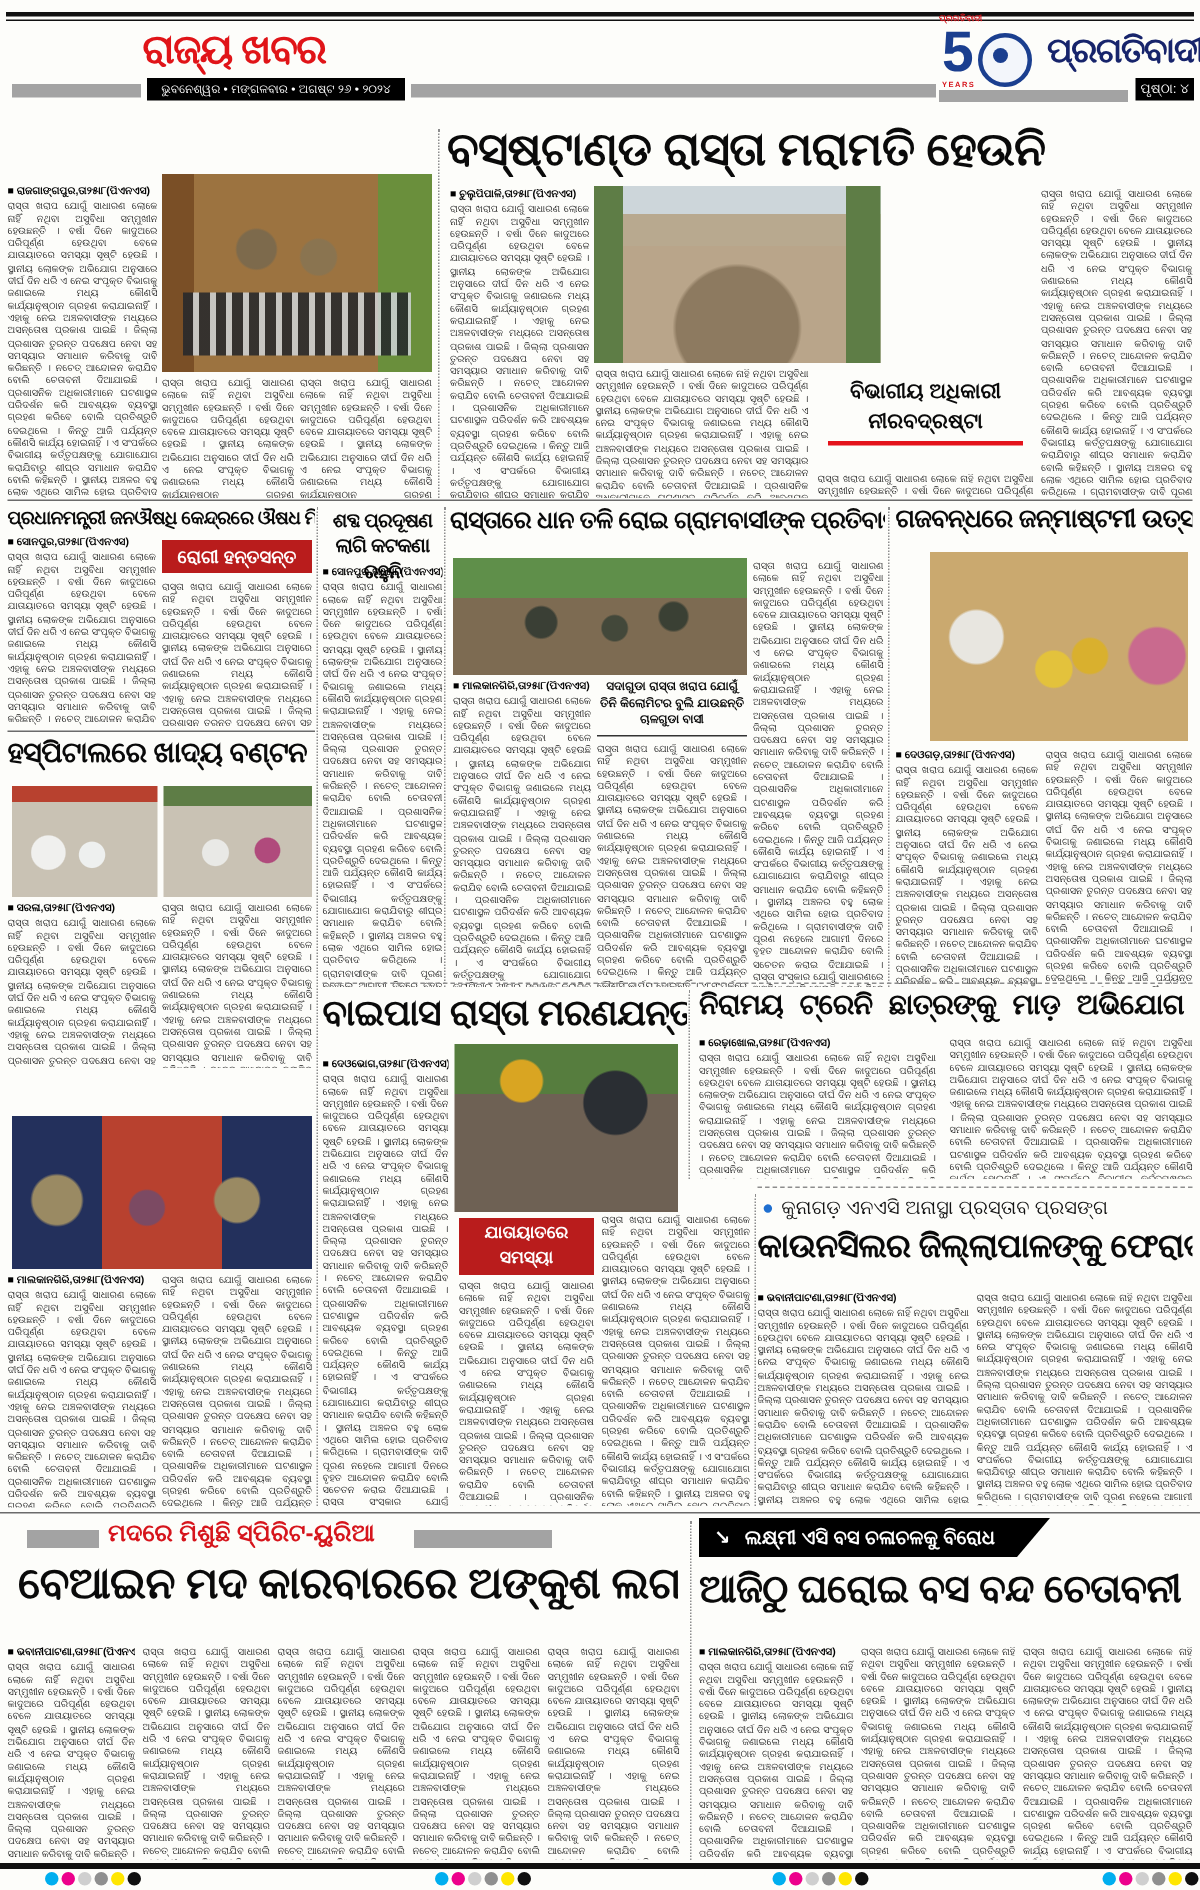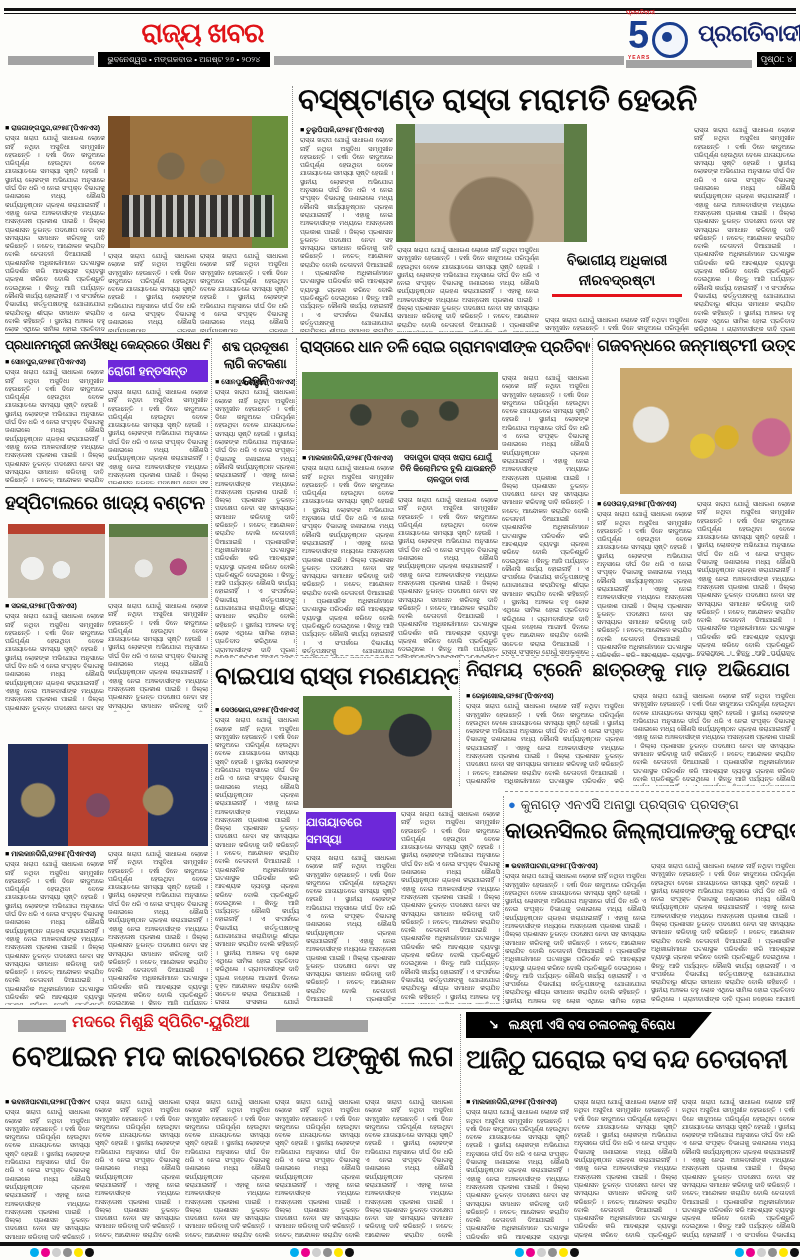--- a/index.html
+++ b/index.html
@@ -2,49 +2,49 @@
 <html><head>
 <meta charset="utf-8">
 <style>
   html,body{margin:0;padding:0;background:#e8e8e4;}
   .page{position:relative;width:800px;height:1260px;background:#fdfdfa;margin:0 auto;
         font-family:"Liberation Sans","DejaVu Sans",sans-serif;color:#111;overflow:hidden;}
   .abs{position:absolute;}
   
   .rule-top1{left:4px;top:8px;width:792px;height:3px;background:#111;}
   .rule-top2{left:4px;top:13px;width:792px;height:1px;background:#111;}
-  .section-title{left:95px;top:18px;width:215px;text-align:center;font-size:27px;font-weight:bold;color:#e01418;letter-spacing:-1px;white-space:nowrap;}
+  .section-title{left:95px;top:18px;width:215px;font-size:27px;font-weight:bold;color:#e01418;letter-spacing:-1px;white-space:nowrap;}
   .dateline{left:98px;top:52px;width:172px;height:15px;background:#000;color:#fff;font-size:8px;line-height:15px;text-align:center;white-space:nowrap;overflow:hidden;}
   .gbar{background:#a3a3a3;height:9px;}
   .masthead{left:698px;top:20px;width:100px;font-size:23px;font-weight:bold;color:#17246b;letter-spacing:-1px;white-space:nowrap;}
   .logo-box{left:626px;top:10px;width:72px;height:50px;}
   .logo-5{position:absolute;left:2px;top:6px;font-size:38px;font-weight:bold;color:#1b3f8f;line-height:38px;}
   .logo-circle{position:absolute;left:26px;top:12px;width:30px;height:30px;border-radius:50%;border:3px solid #1b3f8f;background:#f3f6fb;}
   .logo-circle:after{content:"";position:absolute;left:7px;top:7px;width:10px;height:10px;border-radius:50%;background:#1b3f8f;}
   .logo-tiny{position:absolute;left:0px;top:-1px;font-size:6px;color:#d6151c;font-weight:bold;white-space:nowrap;}
   .logo-years{position:absolute;left:2px;top:44px;font-size:5px;color:#d6151c;font-weight:bold;letter-spacing:1px;}
   .page-badge{left:757px;top:52px;width:39px;height:15px;background:#000;color:#fff;font-size:9px;line-height:15px;text-align:center;white-space:nowrap;}
   
   .hl{font-weight:bold;color:#0a0a0a;letter-spacing:-0.5px;white-space:nowrap;overflow:hidden;}
   .hl.wrap{white-space:normal;}
   
   .bd{overflow:hidden;font-size:6.5px;line-height:8.3px;text-align:justify;color:#222;}
   .byl{font-weight:bold;font-size:7px;margin-bottom:2px;white-space:nowrap;overflow:hidden;color:#000;}
   .tx{word-break:break-word;}
   
   .photo{background:#b9a58a;}
   
-  .redbox{background:#6d28d9;color:#fff;font-weight:bold;text-align:left;overflow:hidden;}
+  .redbox{background:#b91c1c;color:#fff;font-weight:bold;text-align:center;overflow:hidden;}
   .capbox{font-weight:bold;text-align:center;color:#0a0a0a;overflow:hidden;}
   .vdot{border-left:1px dotted #8d8d8d;width:0;}
   .hsolid{background:#6b6b6b;height:1px;}
   .hdash{border-top:1px dashed #8d8d8d;height:0;}
   
   .kick-red{color:#d6151c;font-weight:bold;font-size:16px;white-space:nowrap;overflow:hidden;}
-  .kick-banner{background:#000;color:#fff;font-weight:bold;font-size:13px;line-height:26px;padding-left:22px;clip-path:polygon(0 0,100% 0,calc(100% - 22px) 100%,0 100%);white-space:nowrap;overflow:hidden;}
+  .kick-banner{background:#000;color:#fff;font-weight:bold;font-size:13px;line-height:26px;padding-left:10px;clip-path:polygon(0 0,100% 0,calc(100% - 22px) 100%,0 100%);white-space:nowrap;overflow:hidden;}
   .kick-bullet{font-weight:normal;font-size:13px;white-space:nowrap;overflow:hidden;}
   .kick-bullet .dot{color:#1f6fd0;font-size:13px;margin-right:5px;}
   
   .foot-bar{left:0;top:1242px;width:800px;height:4px;background:#111;}
   .dots{display:flex;gap:2px;}
   .dots span{width:9px;height:9px;border-radius:50%;display:inline-block;}
   .c-cy{background:#00aeef;} .c-mg{background:#ec008c;} .c-lg{background:#cfcfcf;}
   .c-gy{background:#8f8f8f;} .c-yl{background:#ffe600;} .c-bk{background:#101010;}
 </style>
 </head>

